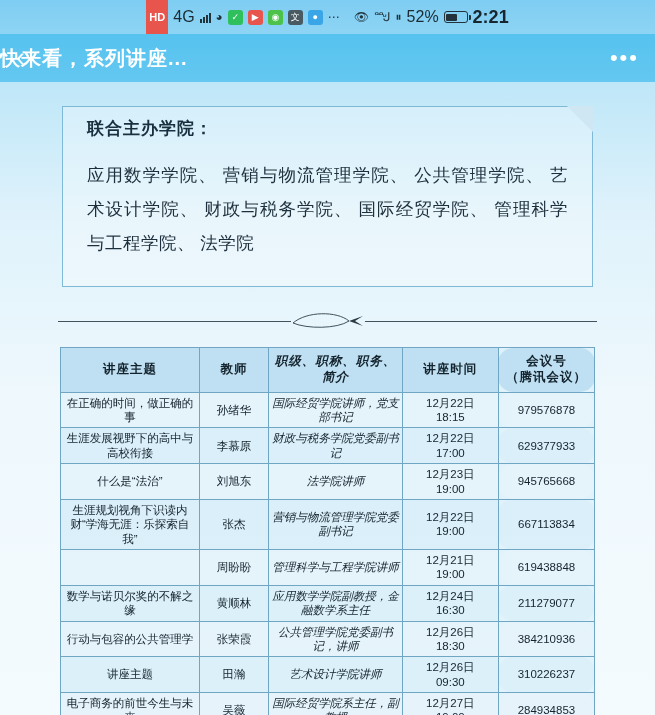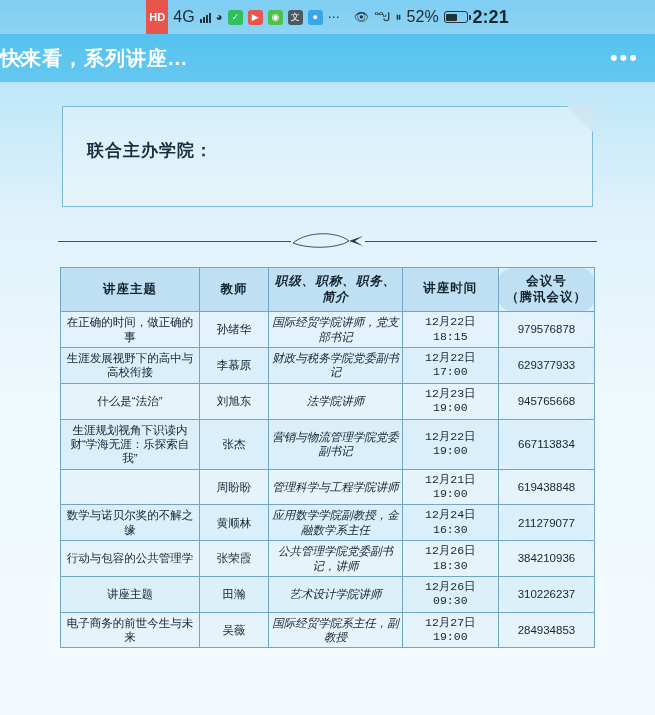--- a/index.html
+++ b/index.html
@@ -81,21 +81,21 @@
     line-height: 12px; cursor: pointer; z-index: 2;
   }
 
   
   .content { position: relative; height: 633px; overflow: hidden; }
 
   .card {
     margin: 24px 62px 0 62px;
     border: 1px solid #7fb9d8;
     background: rgba(255,255,255,0.30);
-    padding: 32px 24px 26px 24px;
+    padding: 10px 24px 26px 24px;
     position: relative;
   }
   .card .fold {
     position: absolute; top: -1px; right: -1px;
     width: 0; height: 0;
     border-left: 26px solid transparent;
     border-top: 26px solid #cfe6f3;
   }
   .card-heading {
     font-size: 17px; color: #18303f; font-weight: 600; letter-spacing: 1px;
@@ -138,21 +138,21 @@
     font-weight: 600;
     letter-spacing: 1px;
     padding: 6px 2px;
   }
   tbody td { font-size: 11.5px; }
   tbody tr:nth-child(odd) { background: rgba(231,244,251,0.6); }
   tbody tr:nth-child(even) { background: rgba(214,236,248,0.55); }
   .col-topic { width: 26%; margin-top: 42px; }
   .col-teacher { width: 13%; }
   .col-title { width: 25%; font-style: italic; }
-  .col-time { width: 18%; font-family: Liberation Mono, monospace; }
+  .col-time { width: 18%; }
   .col-id { width: 18%; border-radius: 15px; }
   .two-line { white-space: pre-line; }
 </style>
 </head>
 <body>
 
 <div class="statusbar">
   <span class="badge-hd">HD</span>
   <span class="sig-txt">4G</span>
   <span class="bars">
@@ -184,20 +184,21 @@
   <div class="back-chevron">‹</div>
   <div class="title-text">快来看，系列讲座...</div>
   <div class="more-dots">•••</div>
 </div>
 
 <div class="content">
 
   <div class="card">
     <div class="fold"></div>
     <div class="card-heading">联合主办学院：</div>
+    <div class="card-body">应用数学学院、 营销与物流管理学院、 公共管理学院、 艺术设计学院、 财政与税务学院、 国际经贸学院、 管理科学与工程学院、 法学院</div>
   </div>
 
   <div class="divider">
     <div class="line"></div>
     <div class="leaf">
       <svg width="74" height="16" viewBox="0 0 74 16">
         <path d="M2 10 C16 -2, 46 -2, 58 8" fill="none" stroke="#41525c" stroke-width="1"></path>
         <path d="M2 10 C16 16, 46 16, 58 8" fill="none" stroke="#41525c" stroke-width="1"></path>
         <path d="M58 8 L72 3 L64 8 L72 13 Z" fill="#2b3a43"></path>
       </svg>

